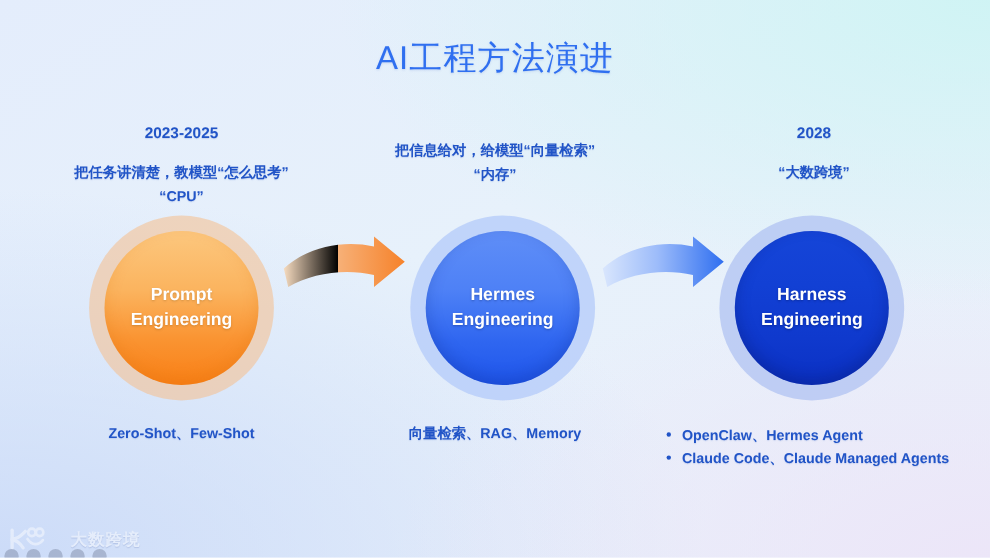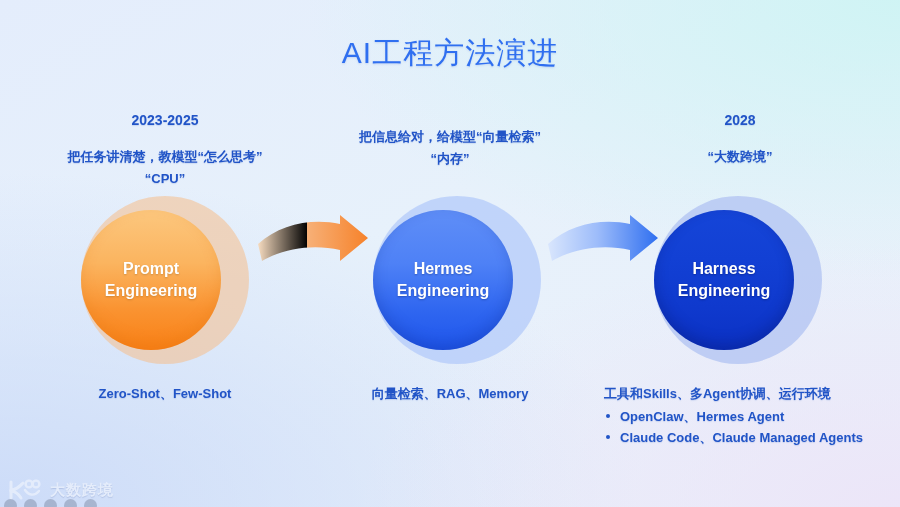--- a/index.html
+++ b/index.html
@@ -69,20 +69,21 @@
   .col-desc .line2 { display: block; }
 
   
   .circle-wrap {
     position: absolute;
     width: 168px;
     height: 168px;
     border-radius: 50%;
     display: flex;
     align-items: center;
+    justify-content: center;
   }
   #circle-0 { left: 81px;  top: 196px; background: rgba(246,190,138,0.55); }
   #circle-1 { left: 373px; top: 196px; background: rgba(178,201,250,0.72); }
   #circle-2 { left: 654px; top: 196px; background: rgba(178,196,242,0.78); }
 
   .circle-core {
     width: 140px;
     height: 140px;
     border-radius: 50%;
     display: flex;
@@ -155,21 +156,21 @@
     background: #2154c7;
   }
 
   
   .watermark {
     position: absolute;
     left: 8px;
     bottom: 6px;
     display: flex;
     align-items: center;
-    gap: 8px;
+    gap: 22px;
     opacity: 0.45;
     text-align: center;
   }
   .watermark .wm-text {
     font-size: 15px;
     font-weight: bold;
     color: #ffffff;
     text-shadow: 0 1px 1px rgba(90,110,170,0.55);
     letter-spacing: 1px;
   }
@@ -270,21 +271,20 @@
       </linearGradient>
     </defs>
     <path d="M2,30 C24,10 56,4 84,10 L84,1 L112,24 L84,47 L84,36 C58,30 28,34 6,47 Z" fill="url(#gradBlue)"></path>
   </svg>
 
   <div class="footer" id="footer-1">向量检索、RAG、Memory</div>
 
   <div class="footer" id="footer-0">Zero-Shot、Few-Shot</div>
 
   <div class="footer" id="footer-2">
-    <span class="footer-head">工具和Skills、多Agent协调、运行环境</span>
     <ul class="bullet-list">
       <li>
         <span class="dot"></span>
         <span>OpenClaw、Hermes Agent</span>
       </li>
       <li>
         <span class="dot"></span>
         <span>Claude Code、Claude Managed Agents</span>
       </li>
     </ul>

